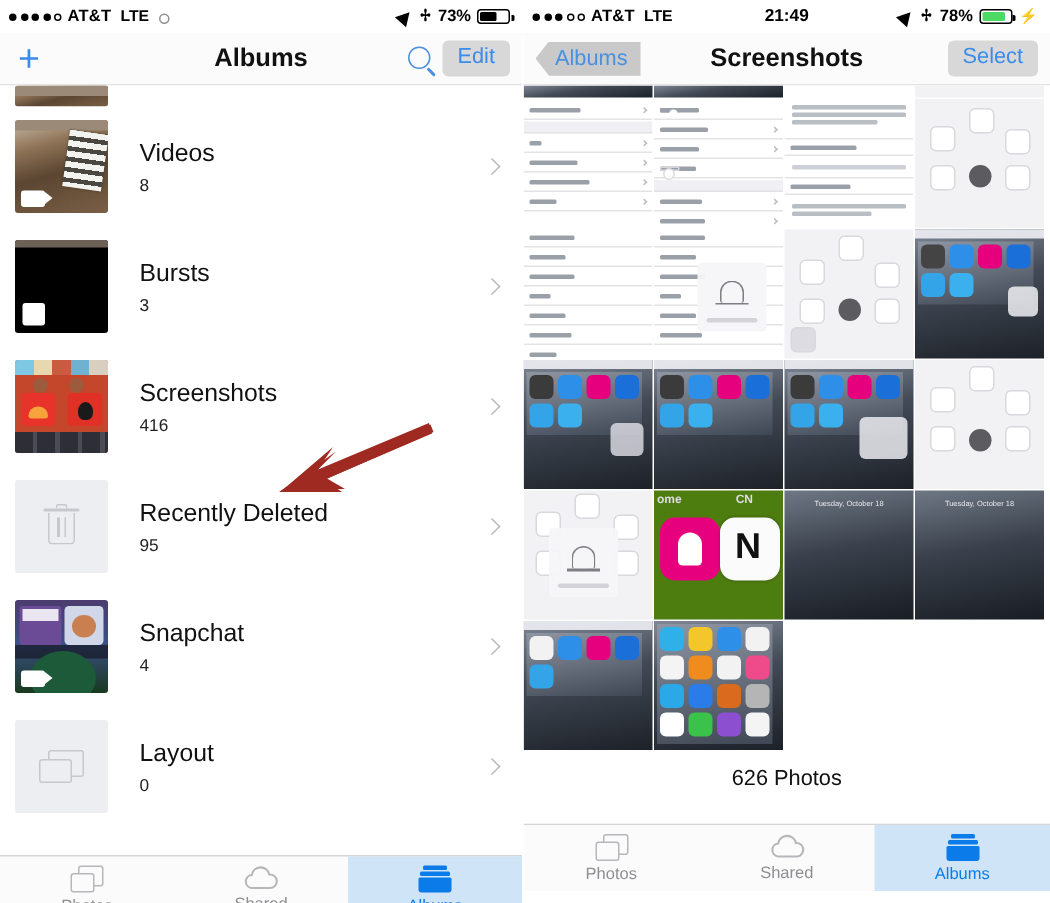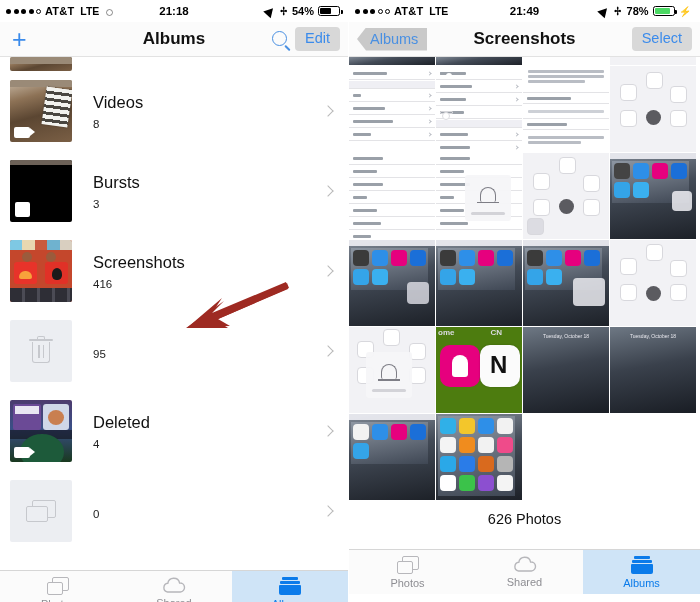--- a/index.html
+++ b/index.html
@@ -229,25 +229,24 @@
           <div class="dot"></div>
           <div class="dot"></div>
           <div class="dot"></div>
           <div class="dot"></div>
           <div class="dot hollow"></div>
         </div>
         <span class="carrier">AT&amp;T</span>
         <span class="netlabel">LTE</span>
         <span class="sunicon"></span>
       </div>
-      <div class="sb-center">21:18</div>
       <div class="sb-right">
         <span class="loc-arrow"></span>
         <span class="bt">✢</span>
-        <span class="pct">54%</span>
+        <span class="pct">73%</span>
         <span class="batt">
           <span class="fill" id="batt-left" style="width:54%;background:#000;"></span>
         </span>
       </div>
     </div>
 
     <div class="navbar">
       <span class="plus-btn">+</span>
       <div class="nav-title">Albums</div>
       <div class="nav-right">
@@ -307,48 +306,50 @@
 
       <div class="album-row">
         <div class="thumb t-gray">
           <div class="trash-ico">
             <span class="lid"></span>
             <span class="hand"></span>
             <span class="can"></span>
           </div>
         </div>
         <div class="album-text">
+          <div class="album-name">Recently Deleted</div>
           <div class="album-count">95</div>
         </div>
         <span class="chev"></span>
       </div>
 
       <div class="album-row">
         <div class="thumb t-snap">
           <div class="pack"></div>
           <div class="bowl"></div>
           <div class="band"></div>
           <div class="ball"></div>
           <div class="vidbadge"></div>
         </div>
         <div class="album-text">
-          <div class="album-name">Deleted</div>
+          <div class="album-name">Snapchat</div>
           <div class="album-count">4</div>
         </div>
         <span class="chev"></span>
       </div>
 
       <div class="album-row">
         <div class="thumb t-gray">
           <div class="layout-ico">
             <span class="b"></span>
             <span class="f"></span>
           </div>
         </div>
         <div class="album-text">
+          <div class="album-name">Layout</div>
           <div class="album-count">0</div>
         </div>
         <span class="chev"></span>
       </div>
 
       <svg class="arrow-svg" width="122" height="62" viewBox="0 0 122 62">
         <path d="M118 3 L44 34 L54 19 L20 48 L62 47 L50 40 L120 10 Z" fill="#9e2a22"></path>
         <path d="M119 4 L40 38 L56 22 L18 49 L60 49 L48 41 L121 9 Z" fill="#9e2a22"></path>
       </svg>
     </div>

